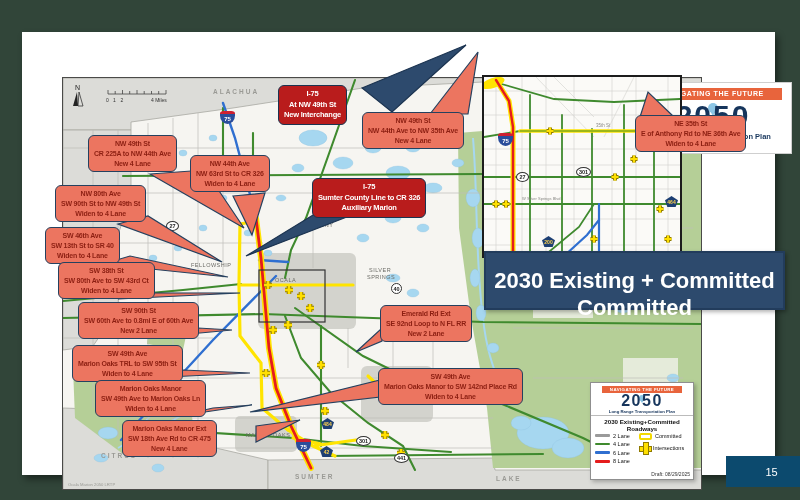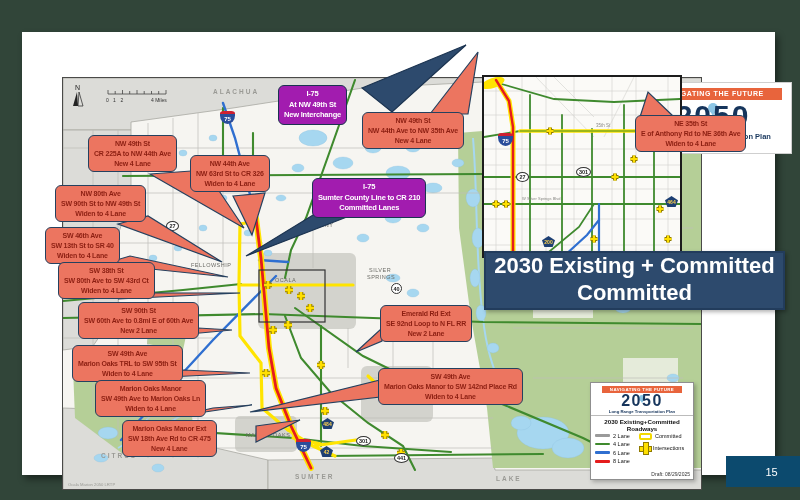--- a/index.html
+++ b/index.html
@@ -32,21 +32,21 @@
         font-size:7px;font-weight:bold;letter-spacing:.6px;line-height:12px;}
   .logo .year{position:relative;font-size:30px;font-weight:bold;color:#16355c;line-height:32px;letter-spacing:2px;}
   .logo .sub{font-size:7.5px;font-weight:bold;color:#16355c;}
   .pin{position:absolute;left:50%;top:3px;width:10px;height:10px;margin-left:-5px;background:#8cc6e6;
        border-radius:50%;z-index:0;}
   .pin:after{content:"";position:absolute;left:2px;top:8px;border:3px solid transparent;border-top:5px solid #8cc6e6;}
   .year b{position:relative;z-index:1;}
   
   .titlebox{position:absolute;left:462px;top:219px;width:301px;height:59px;background:#2d4a6d;
             border:2px solid #223c5c;color:#fff;text-align:center;font-weight:bold;font-size:22px;
-            line-height:1.22;padding-top:0;z-index:45;box-shadow:2px 2px 4px rgba(0,0,0,.3);}
+            line-height:1.22;padding-top:15px;z-index:45;box-shadow:2px 2px 4px rgba(0,0,0,.3);}
   
   .legend{position:absolute;left:568px;top:350px;width:104px;height:98px;background:#fff;
           border:1px solid #8f8f8f;z-index:50;font-size:5.5px;color:#111;box-shadow:2px 2px 4px rgba(0,0,0,.25);}
   .legend .banner{margin:3px auto 0;width:80px;height:7px;background:#e8643c;color:#fff;font-size:4.4px;
           font-weight:bold;letter-spacing:.4px;line-height:7px;text-align:center;}
   .legend .year{position:relative;text-align:center;font-size:16px;font-weight:bold;color:#16355c;
           line-height:16px;letter-spacing:1.5px;}
   .legend .year .pin{top:2px;width:6px;height:6px;margin-left:-3px;}
   .legend .year .pin:after{left:1px;top:5px;border-width:2px;border-top:3px solid #8cc6e6;}
   .legend .sub{text-align:center;font-size:4.3px;font-weight:bold;color:#16355c;border-bottom:.5px solid #bbb;padding-bottom:1px;}
@@ -63,21 +63,21 @@
   .legplus:after{content:"";position:absolute;left:3.5px;top:0;width:4px;height:11px;background:#ffe000;border:.8px solid #8f7a00;}
   .legend .draft{position:absolute;right:3px;bottom:2px;font-size:5px;color:#333;}
   
   .pagebar{position:absolute;left:672px;top:424px;width:91px;height:31px;background:#0c4a6e;color:#fff;
            display:flex;align-items:center;justify-content:center;font-size:11px;z-index:50;margin-left:32px;}
   
   .callout{position:absolute;display:inline-block;background:#ec7560;border:1.6px solid #25415f;
            border-radius:6px;color:#8c1f12;font-weight:bold;font-size:7px;letter-spacing:-.2px;
            line-height:1.4;text-align:center;padding:3px 5px;z-index:40;white-space:nowrap;}
   .callout span{display:block;}
-  .callout.navy{background:#a21caf;color:#fff;border-color:#1b3350;font-size:7.5px;}
+  .callout.navy{background:#b91c1c;color:#fff;border-color:#1b3350;font-size:7.5px;}
   #tails{position:absolute;left:0;top:0;z-index:30;pointer-events:none;}
   .tail{fill:#ec7560;stroke:#25415f;stroke-width:1.2;}
   .tail.navy{fill:#2d4a6d;stroke:#1b3350;}
 </style>
 </head>
 <body>
 
 <div class="stage">
   <div class="slide">
 
@@ -436,22 +436,22 @@
       <span>SW 49th Ave to Marion Oaks Ln</span>
       <span>Widen to 4 Lane</span>
   </div>
   <div class="callout" style="left:122px;top:420px">
     <span>Marion Oaks Manor Ext</span>
       <span>SW 18th Ave Rd to CR 475</span>
       <span>New 4 Lane</span>
   </div>
   <div class="callout navy" style="left:312px;top:178px">
     <span>I-75</span>
-      <span>Sumter County Line to CR 210</span>
-      <span>Committed Lanes</span>
+      <span>Sumter County Line to CR 326</span>
+      <span>Auxiliary Marion</span>
   </div>
   <div class="callout" style="left:362px;top:112px">
     <span>NW 49th St</span>
       <span>NW 44th Ave to NW 35th Ave</span>
       <span>New 4 Lane</span>
   </div>
   <div class="callout" style="left:635px;top:115px">
     <span>NE 35th St</span>
       <span>E of Anthony Rd to NE 36th Ave</span>
       <span>Widen to 4 Lane</span>

